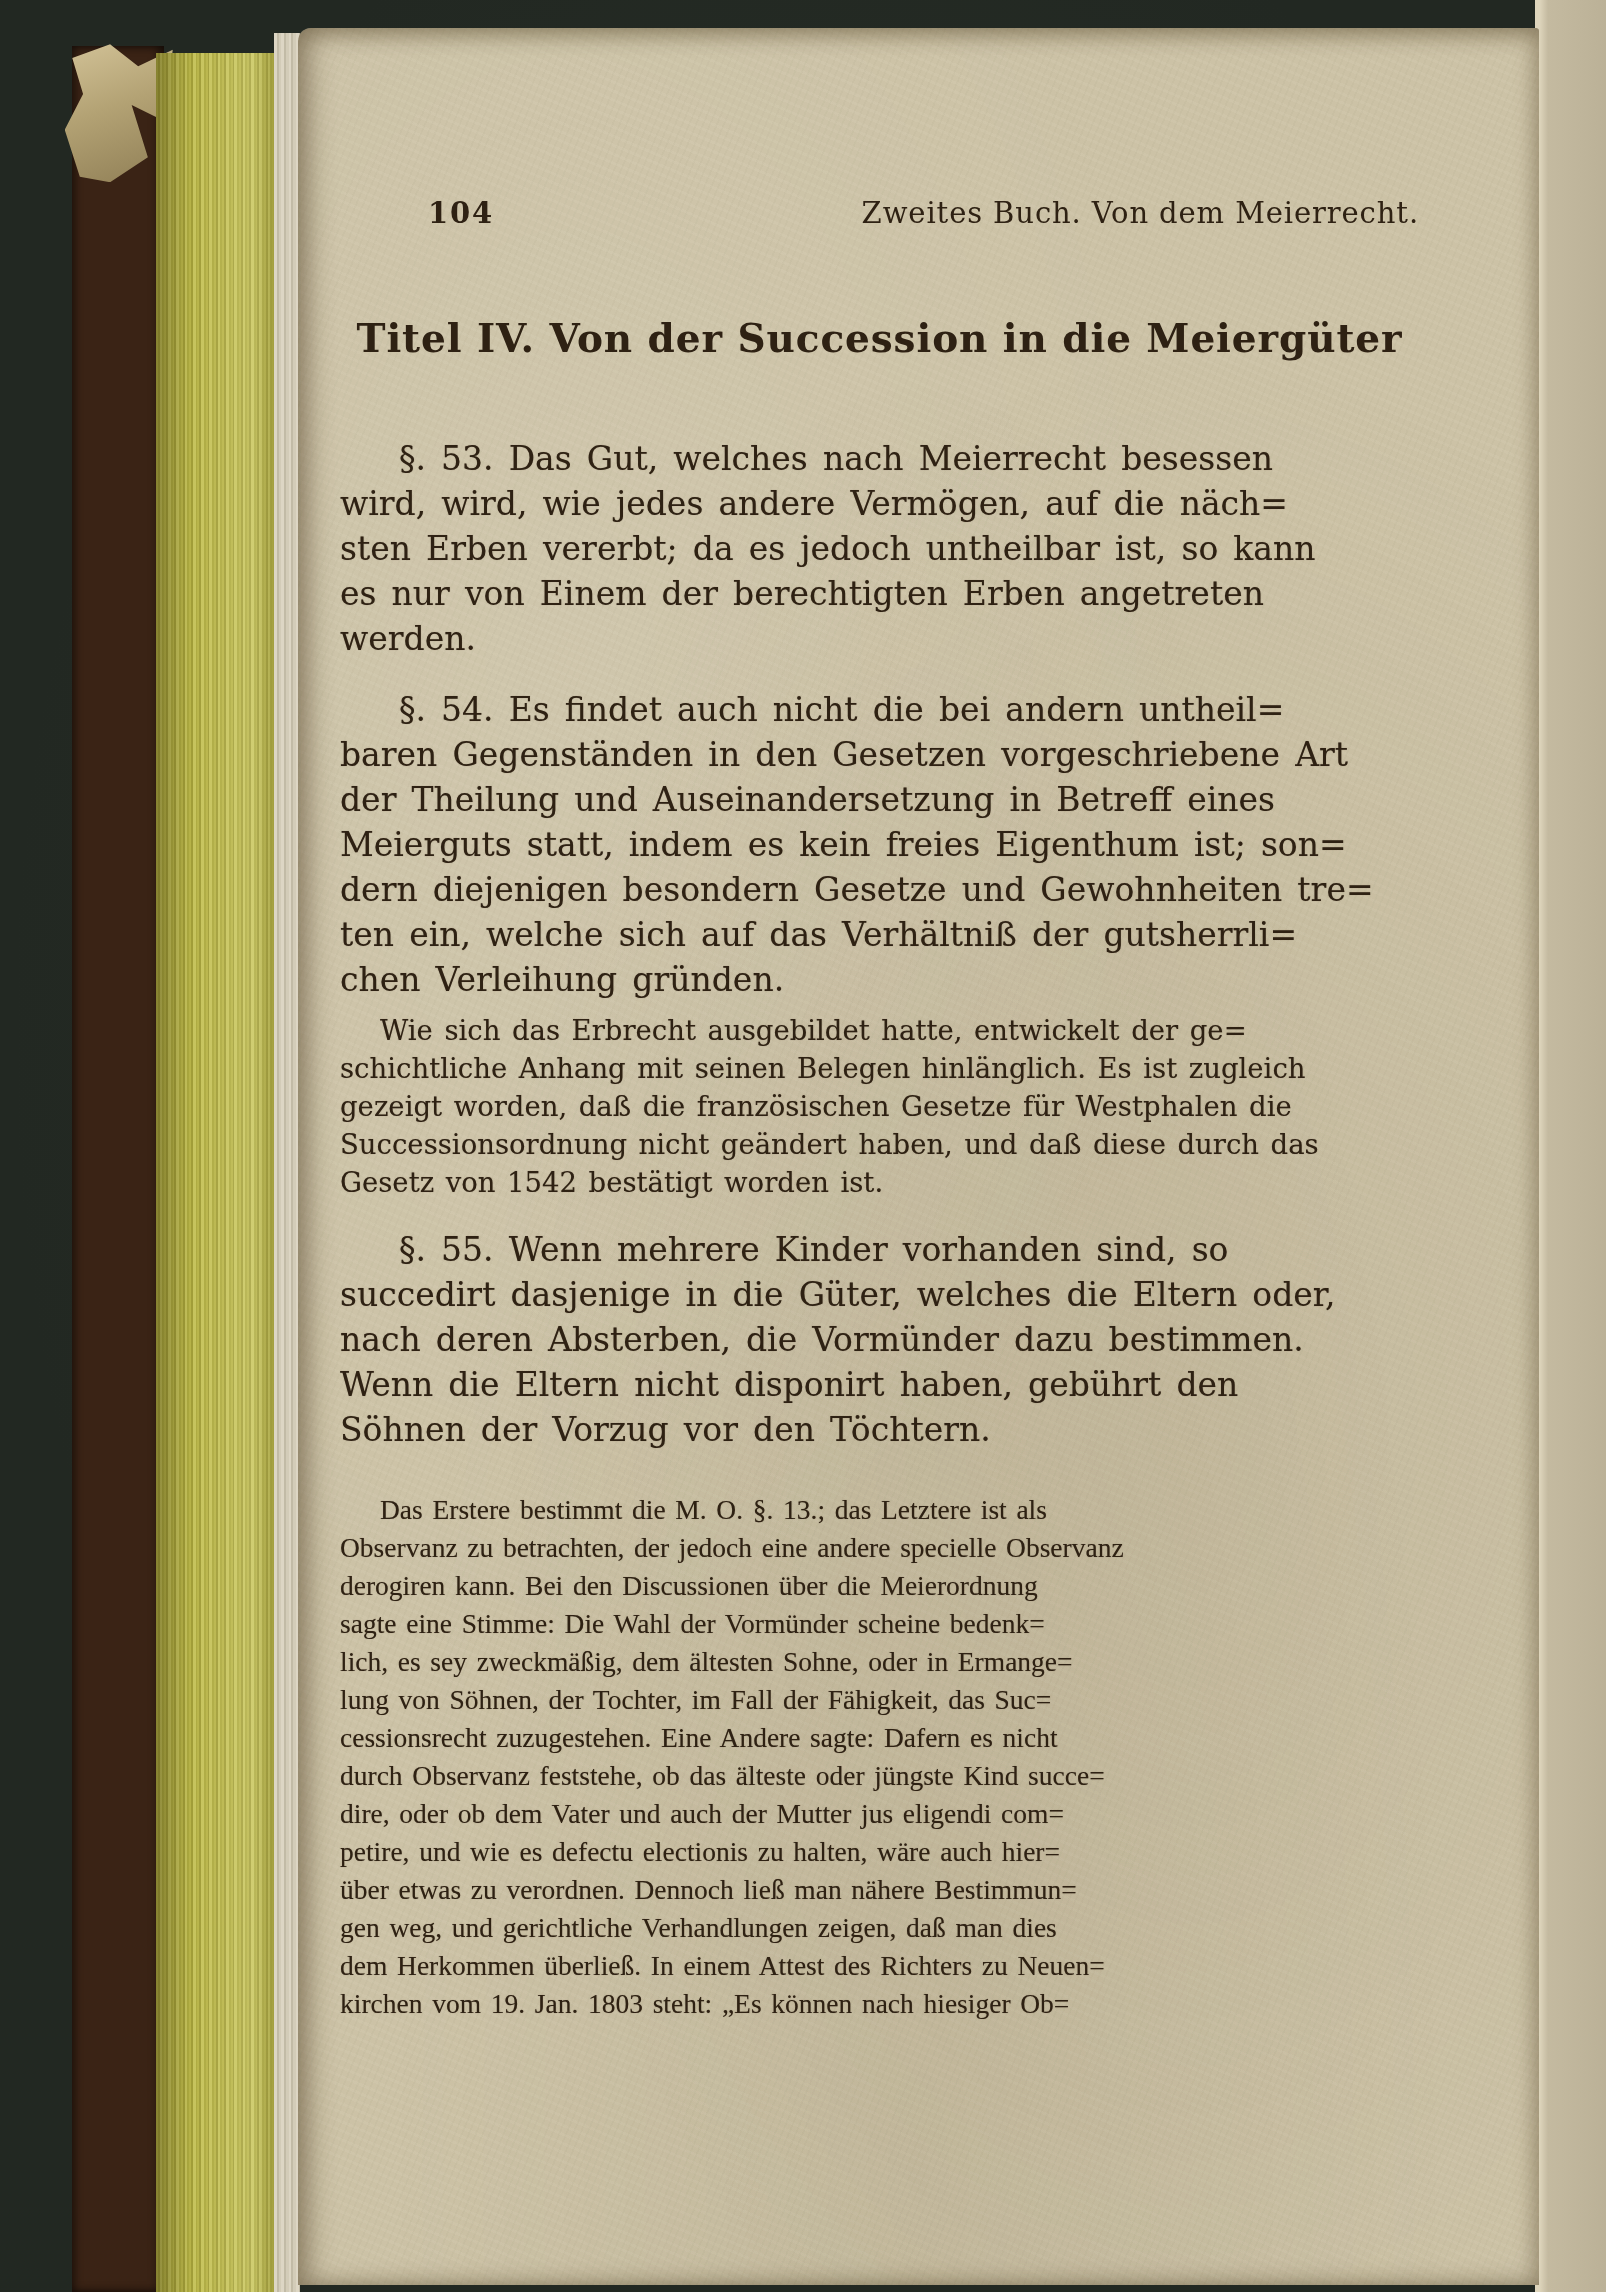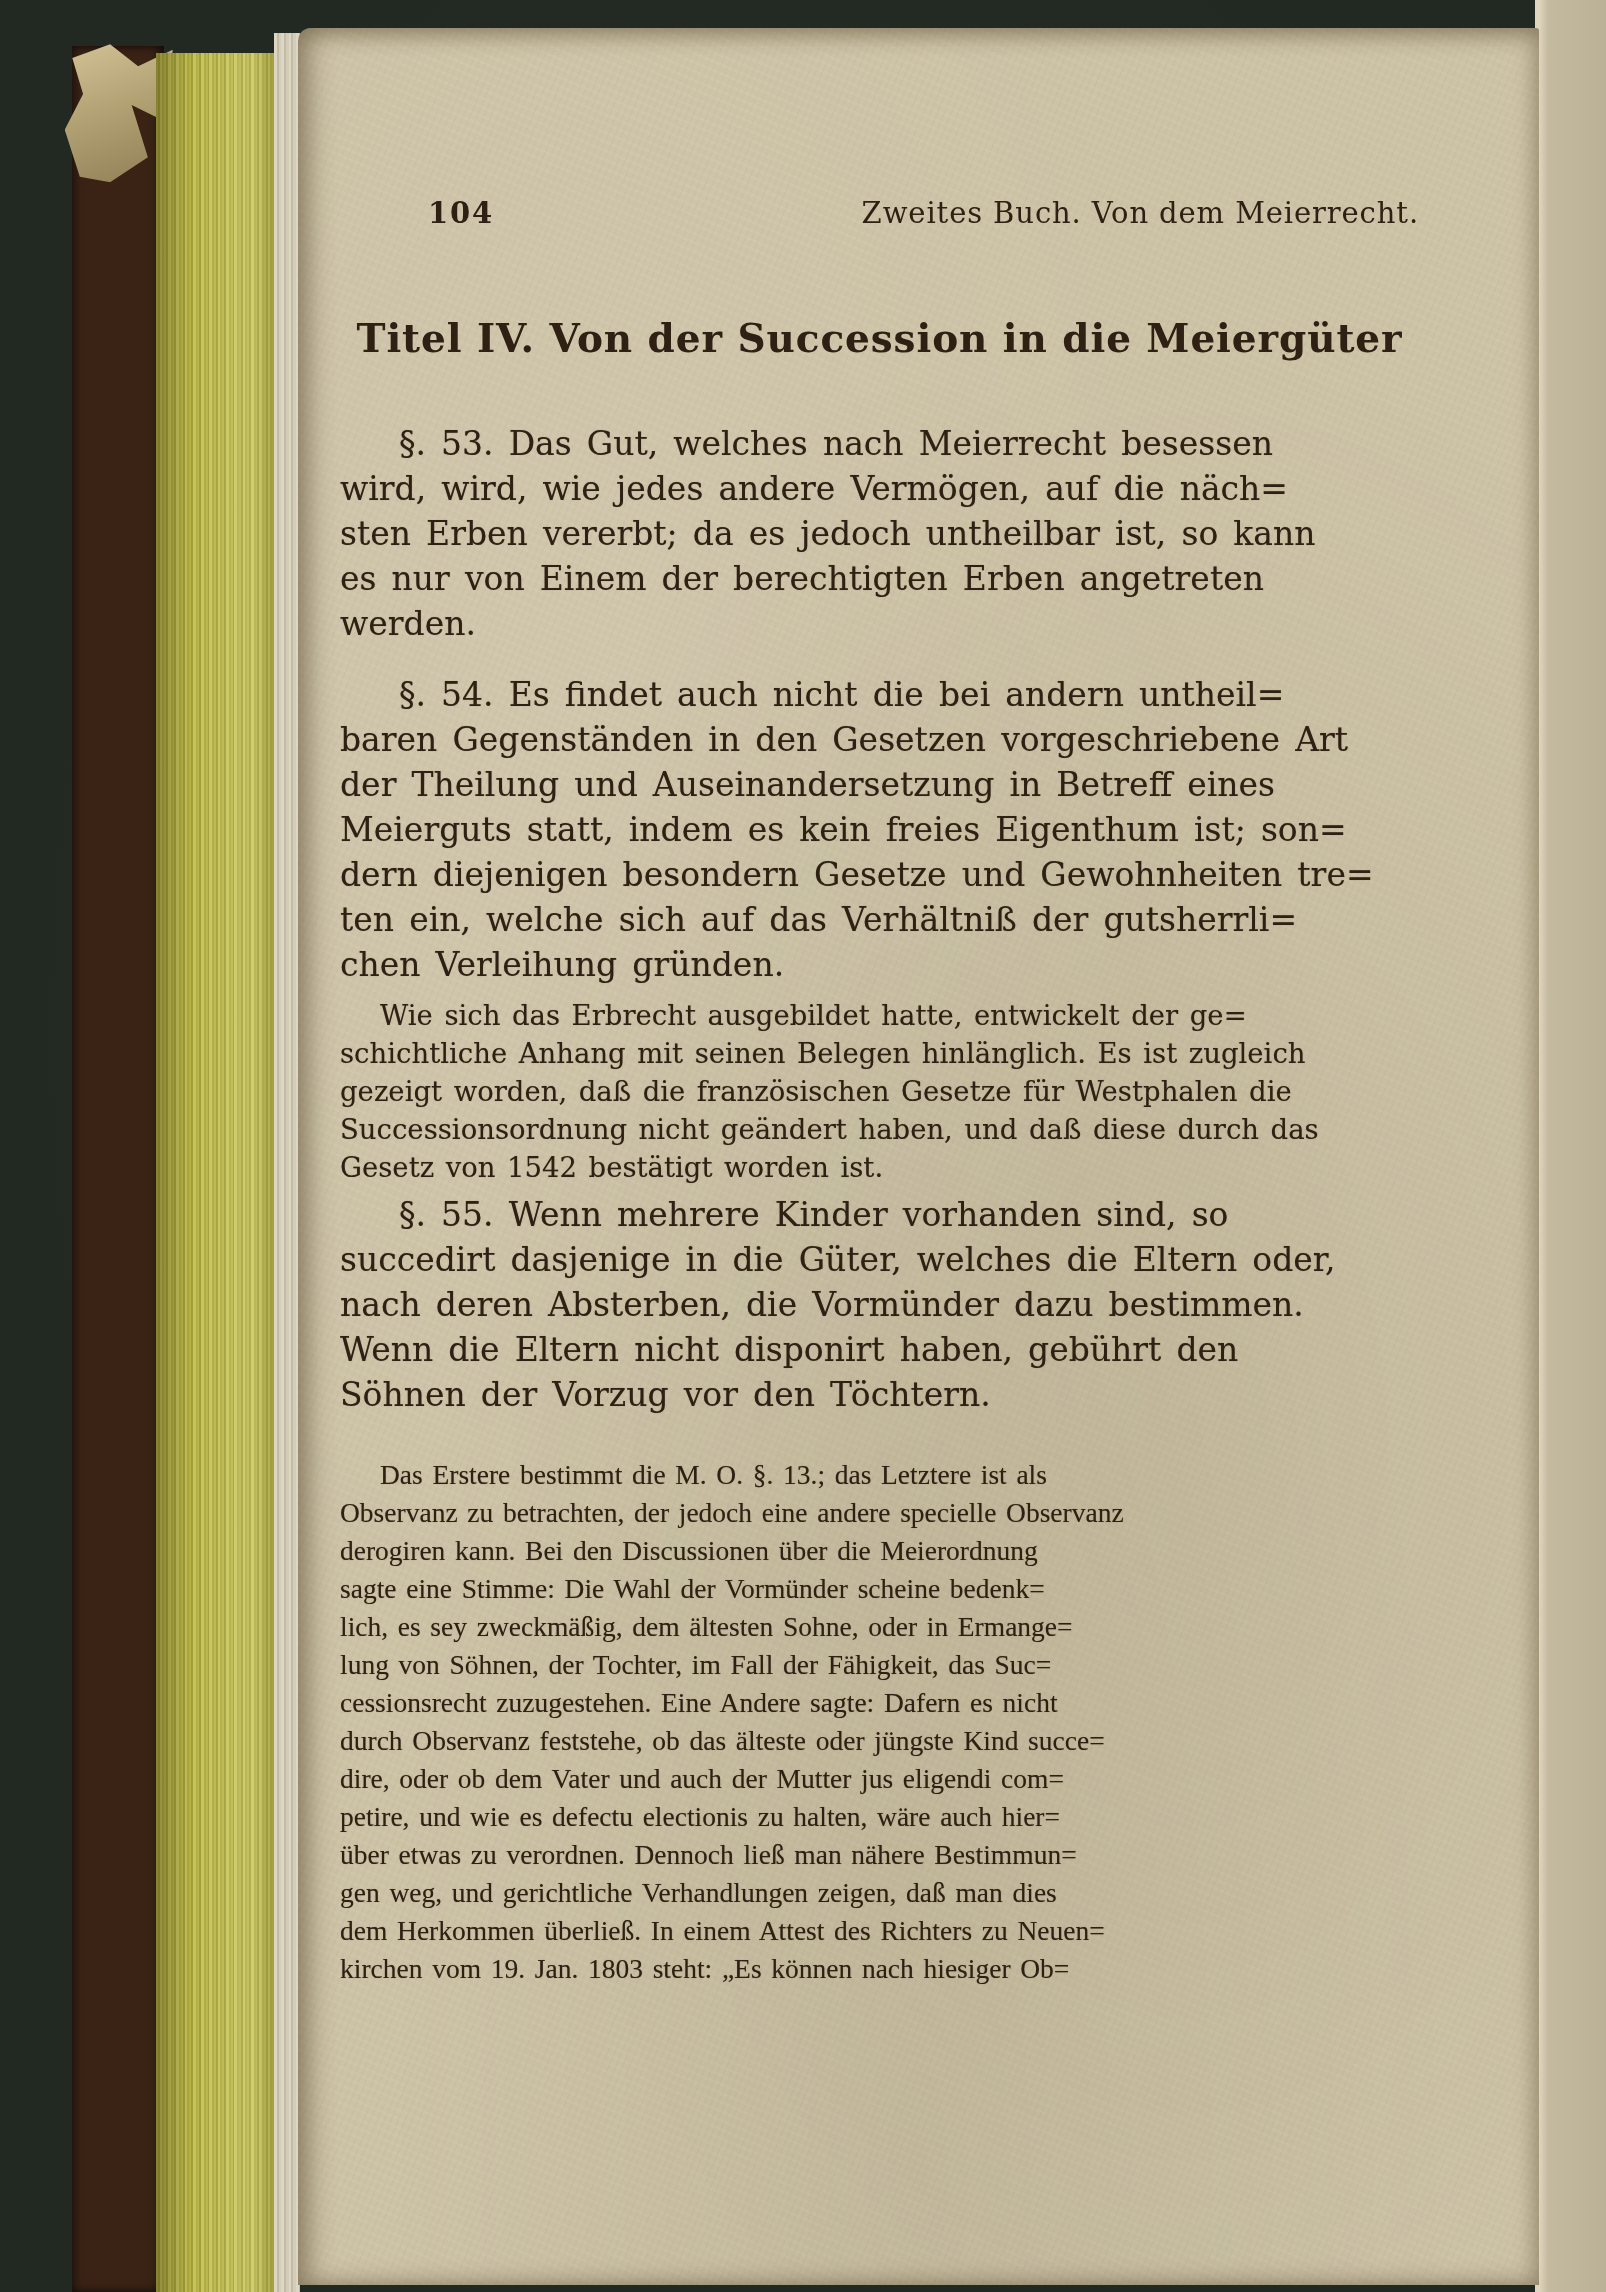--- a/index.html
+++ b/index.html
@@ -61,24 +61,24 @@
   .running{display:block;text-align:right;padding-left:138px;letter-spacing:0.9px;}
   .title{
     margin:79px 0 0 0;font-size:39px;line-height:53px;font-weight:bold;
     text-align:center;letter-spacing:0.9px;white-space:nowrap;
   }
   p{margin:0;white-space:pre-line;text-align:justify;text-shadow:0 0 0.9px rgba(45,28,12,.35);}
   .body{font-size:33px;line-height:45px;word-spacing:4.6px;}
   .note{font-size:27.5px;line-height:38px;word-spacing:2.8px;}
   .indent{text-indent:59px;}
   .indent-sm{text-indent:40px;}
-  .mt-p53{margin-top:56px;}
+  .mt-p53{margin-top:71px;}
   .mt-p54{margin-top:26px;}
   .mt-n1{margin-top:9.2px;}
-  .mt-p55{margin-top:6px;}
+  .mt-p55{margin-top:26px;}
   .mt-n2{margin-top:39px;font-family:Liberation Serif, serif;}
 </style>
 </head>
 <body>
 
 <div class="scene">
 
   <div class="spine">
     <div class="spine-tear"></div>
   </div>

